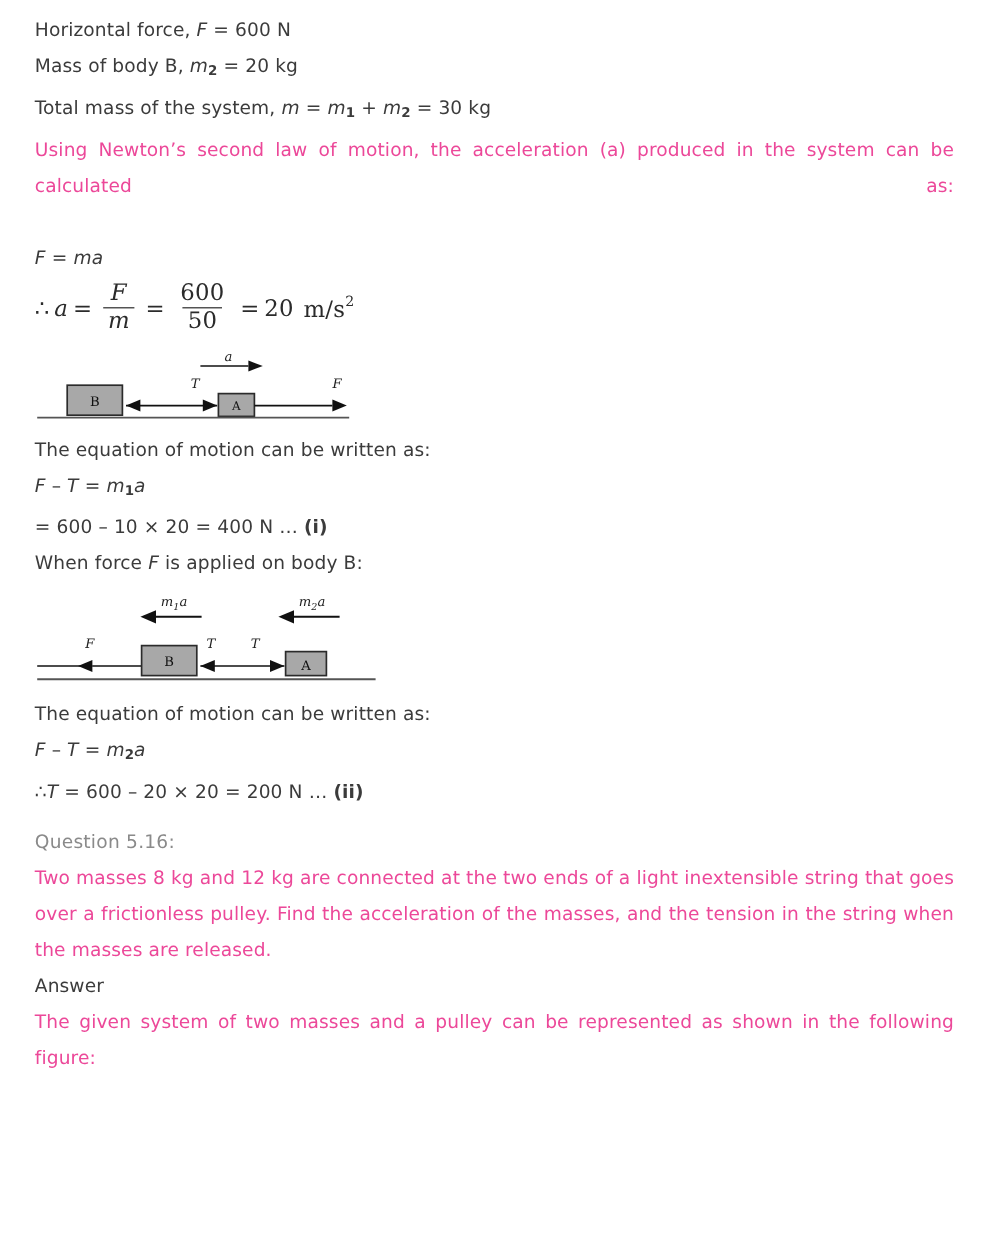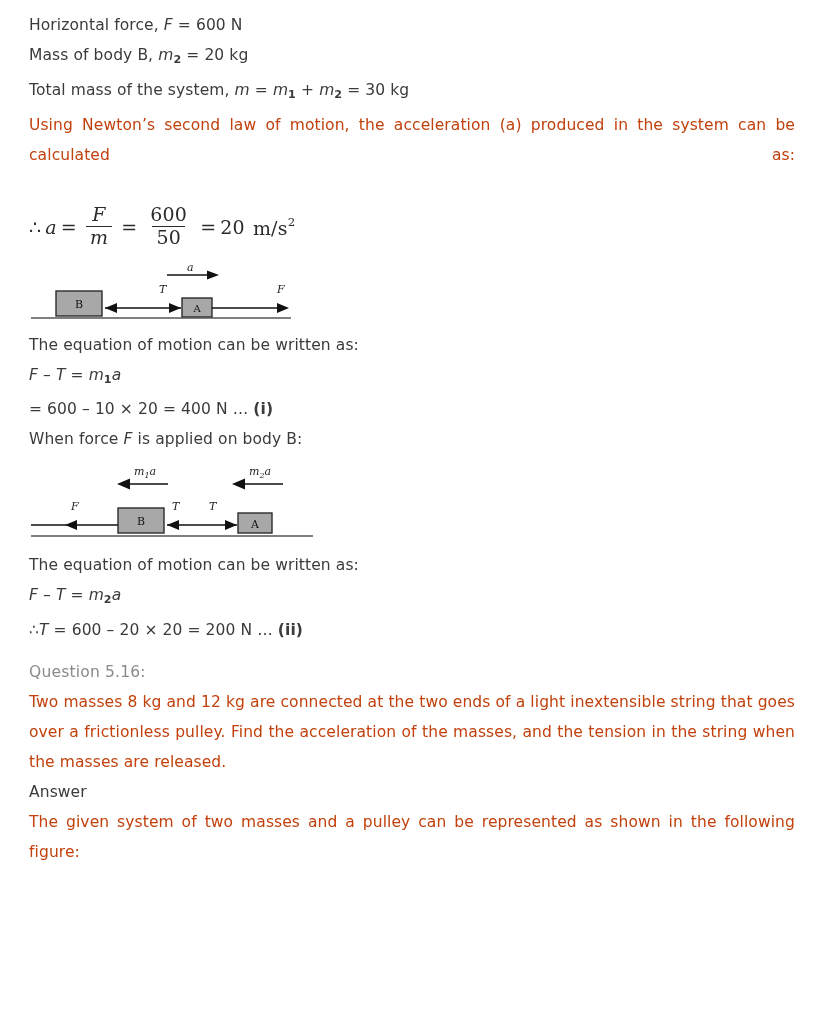--- a/index.html
+++ b/index.html
@@ -32,21 +32,21 @@
   .line {
     font-size: 15.5px;
     line-height: 30px;
     color: #3b3b3b;
     white-space: nowrap;
     letter-spacing: 0.1px;
   }
   .para {
     font-size: 15.5px;
     line-height: 30px;
-    color: #c2410c;
+    color: #ec4899;
     text-align: justify;
     text-justify: inter-word;
     letter-spacing: 0.1px;
   }
   .para.last-full::after {
     content: "";
     display: inline-block;
     width: 100%;
   }
   i, .ital { font-style: italic; }
@@ -107,20 +107,21 @@
 
 <div class="page">
   <div class="content">
 
     <div class="line">Horizontal force, <i>F</i> = 600 N</div>
     <div class="line">Mass of body B, <i>m</i><sub>2</sub> = 20 kg</div>
     <div class="line">Total mass of the system, <i>m</i> = <i>m</i><sub>1</sub> + <i>m</i><sub>2</sub> = 30 kg</div>
 
     <div class="para last-full">Using Newton’s second law of motion, the acceleration (a) produced in the system can be calculated as:</div>
 
+    <div class="line ital">F = ma</div>
 
     <div class="equation">
       <span class="eq-part">∴</span>
       <span class="eq-part eq-it" style="margin-left:4px;">a</span>
       <span class="eq-op">=</span>
       <span class="frac">
         <span class="num eq-it">F</span>
         <span class="den eq-it">m</span>
       </span>
       <span class="eq-op">=</span>

